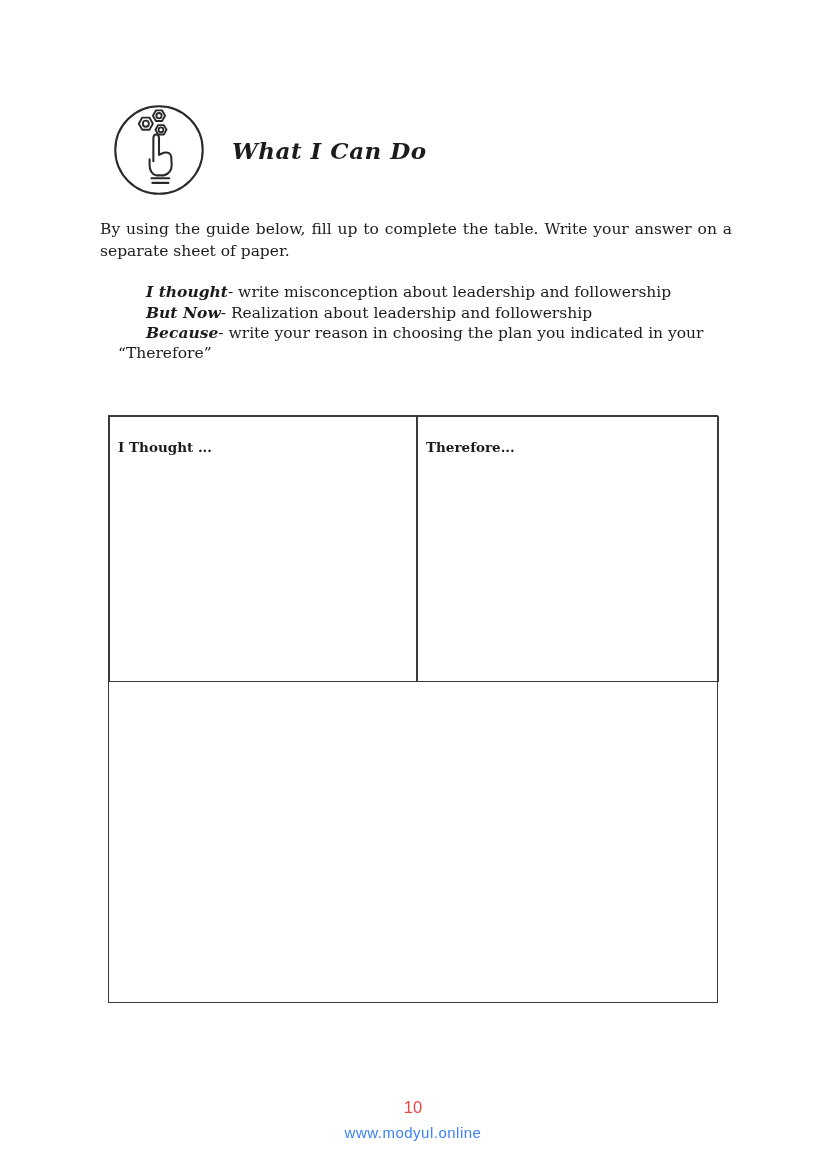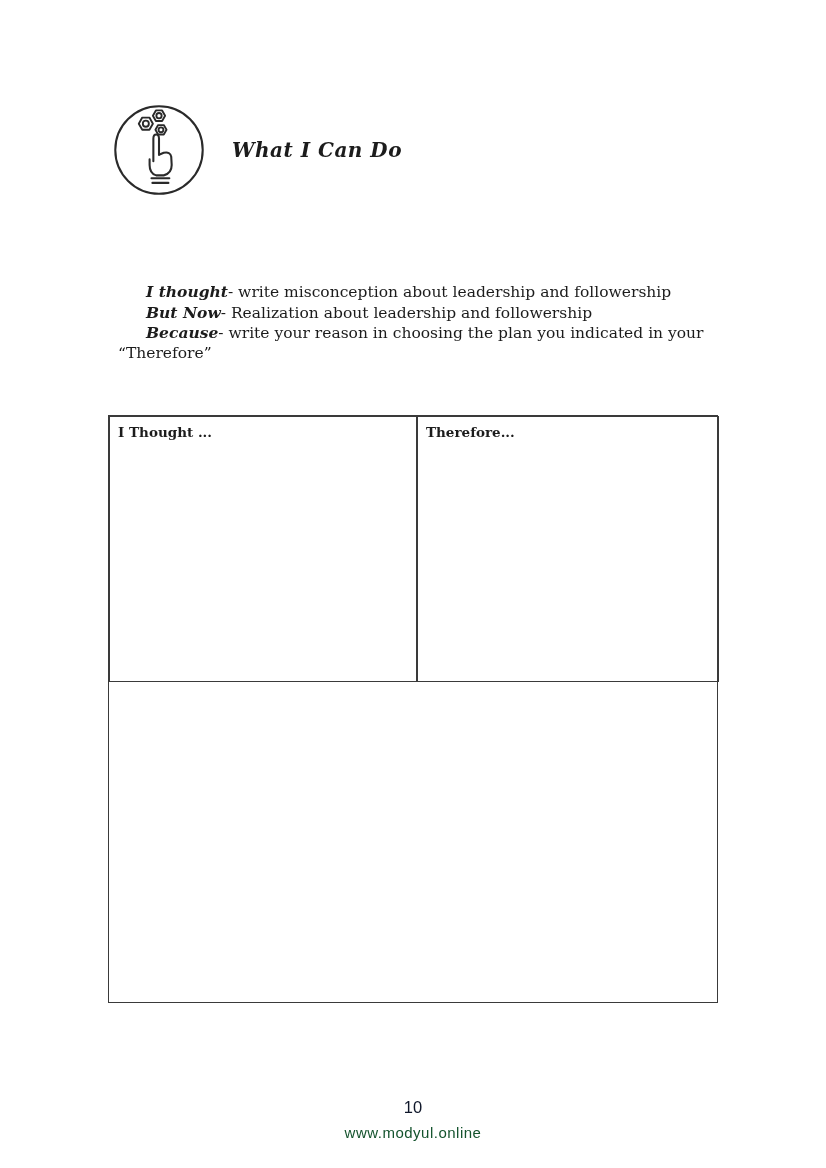--- a/index.html
+++ b/index.html
@@ -28,21 +28,21 @@
     height: 94px;
     flex: 0 0 auto;
   }
   .icon-circle svg {
     width: 100%;
     height: 100%;
     display: block;
   }
   .section-title {
     margin: 0 0 0 26px;
-    font-size: 20px;
+    font-size: 23px;
     font-weight: bold;
     font-style: italic;
     letter-spacing: 0.5px;
   }
   .instructions {
     position: absolute;
     top: 219px;
     left: 100px;
     width: 632px;
     margin: 0;
@@ -74,46 +74,46 @@
     height: 588px;
     display: grid;
     grid-template-columns: 308px 302px;
     grid-template-rows: 266px 322px;
     border: 1.5px solid #3a3a3a;
     box-sizing: border-box;
   }
   .answer-cell {
     border: 0.75px solid #3a3a3a;
     box-sizing: border-box;
-    padding: 5px 8px;
+    padding: 20px 8px;
   }
   .cell-label {
     font-size: 13.5px;
     font-weight: bold;
     line-height: 1.2;
   }
   .page-number {
     position: absolute;
     top: 1098px;
     left: 0;
     width: 100%;
     text-align: center;
     font-family: "Liberation Sans", sans-serif;
     font-size: 16.5px;
-    color: #0f172a;
+    color: #ef4444;
   }
   .watermark {
     position: absolute;
     top: 1124px;
     left: 0;
     width: 100%;
     text-align: center;
     font-family: "Liberation Sans", sans-serif;
     font-size: 15px;
-    color: #14532d;
+    color: #3b82f6;
     letter-spacing: 0.5px;
   }
 </style>
 </head>
 <body>
 
 <div class="page">
 
   <div class="header-row">
     <div class="icon-circle">
@@ -133,20 +133,21 @@
           <path d="M44,62 L44,38 Q44,33.5 47,33.5 Q50,33.5 50,38 L50,55"></path>
           <path d="M50,55 L55,53 Q62,51.5 63,57 L63.5,66 Q63.5,75 55,77 L47,77 Q40,75 40,66 L40,60"></path>
           <path d="M42,80 L61,80"></path>
           <path d="M43,85 L60,85"></path>
         </g>
       </svg>
     </div>
     <h1 class="section-title">What I Can Do</h1>
   </div>
 
+  <p class="instructions">By using the guide below, fill up to complete the table. Write your answer on a separate sheet of paper.</p>
 
   <div class="guide-list">
     <p class="guide-item"><span class="guide-term">I thought</span><span>- write misconception about leadership and followership</span></p>
     <p class="guide-item"><span class="guide-term">But Now</span><span>- Realization about leadership and followership</span></p>
     <p class="guide-item"><span class="guide-term">Because</span><span>- write your reason in choosing the plan you indicated in your “Therefore”</span></p>
   </div>
 
   <div class="answer-table">
     <div class="answer-cell">
       <span class="cell-label">I Thought ...</span>

